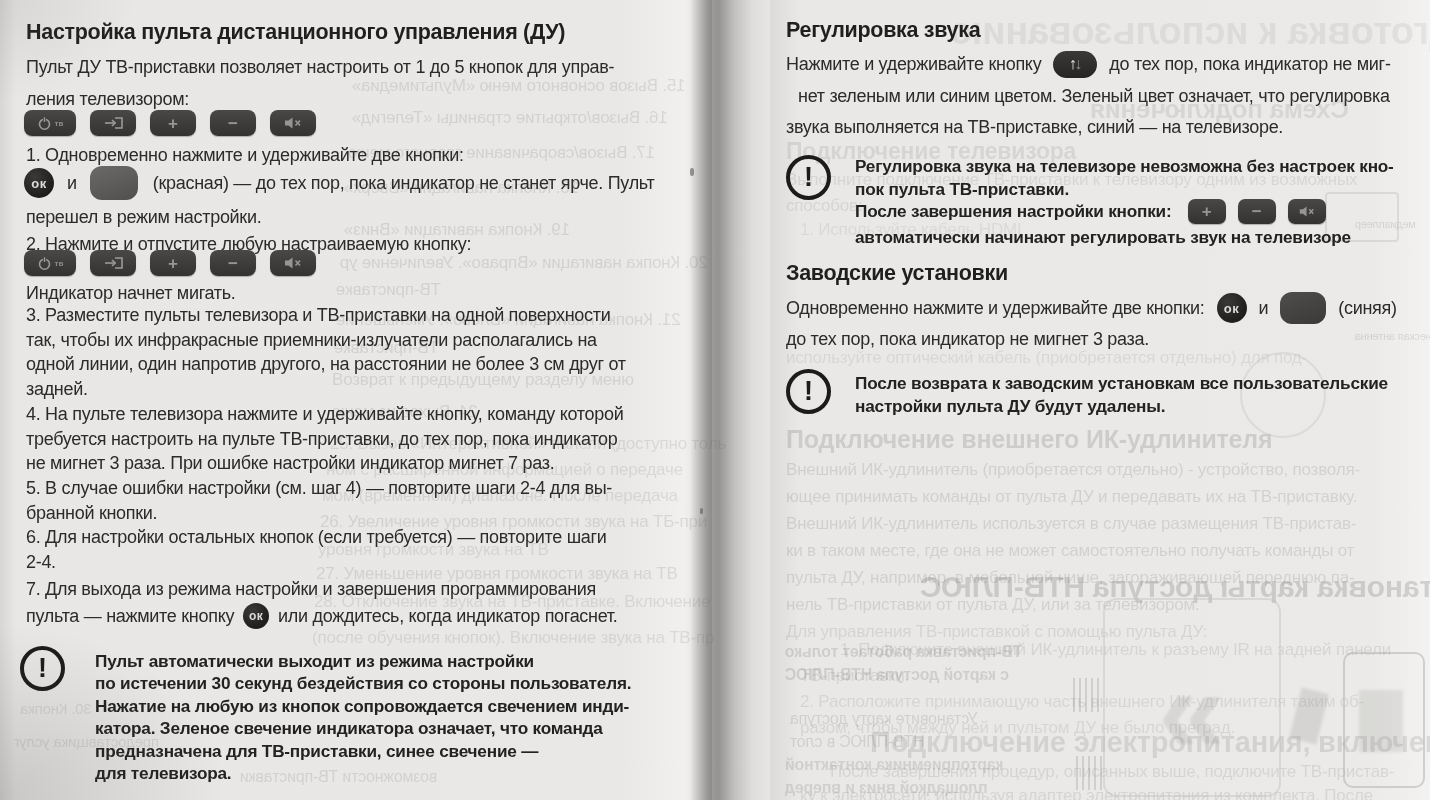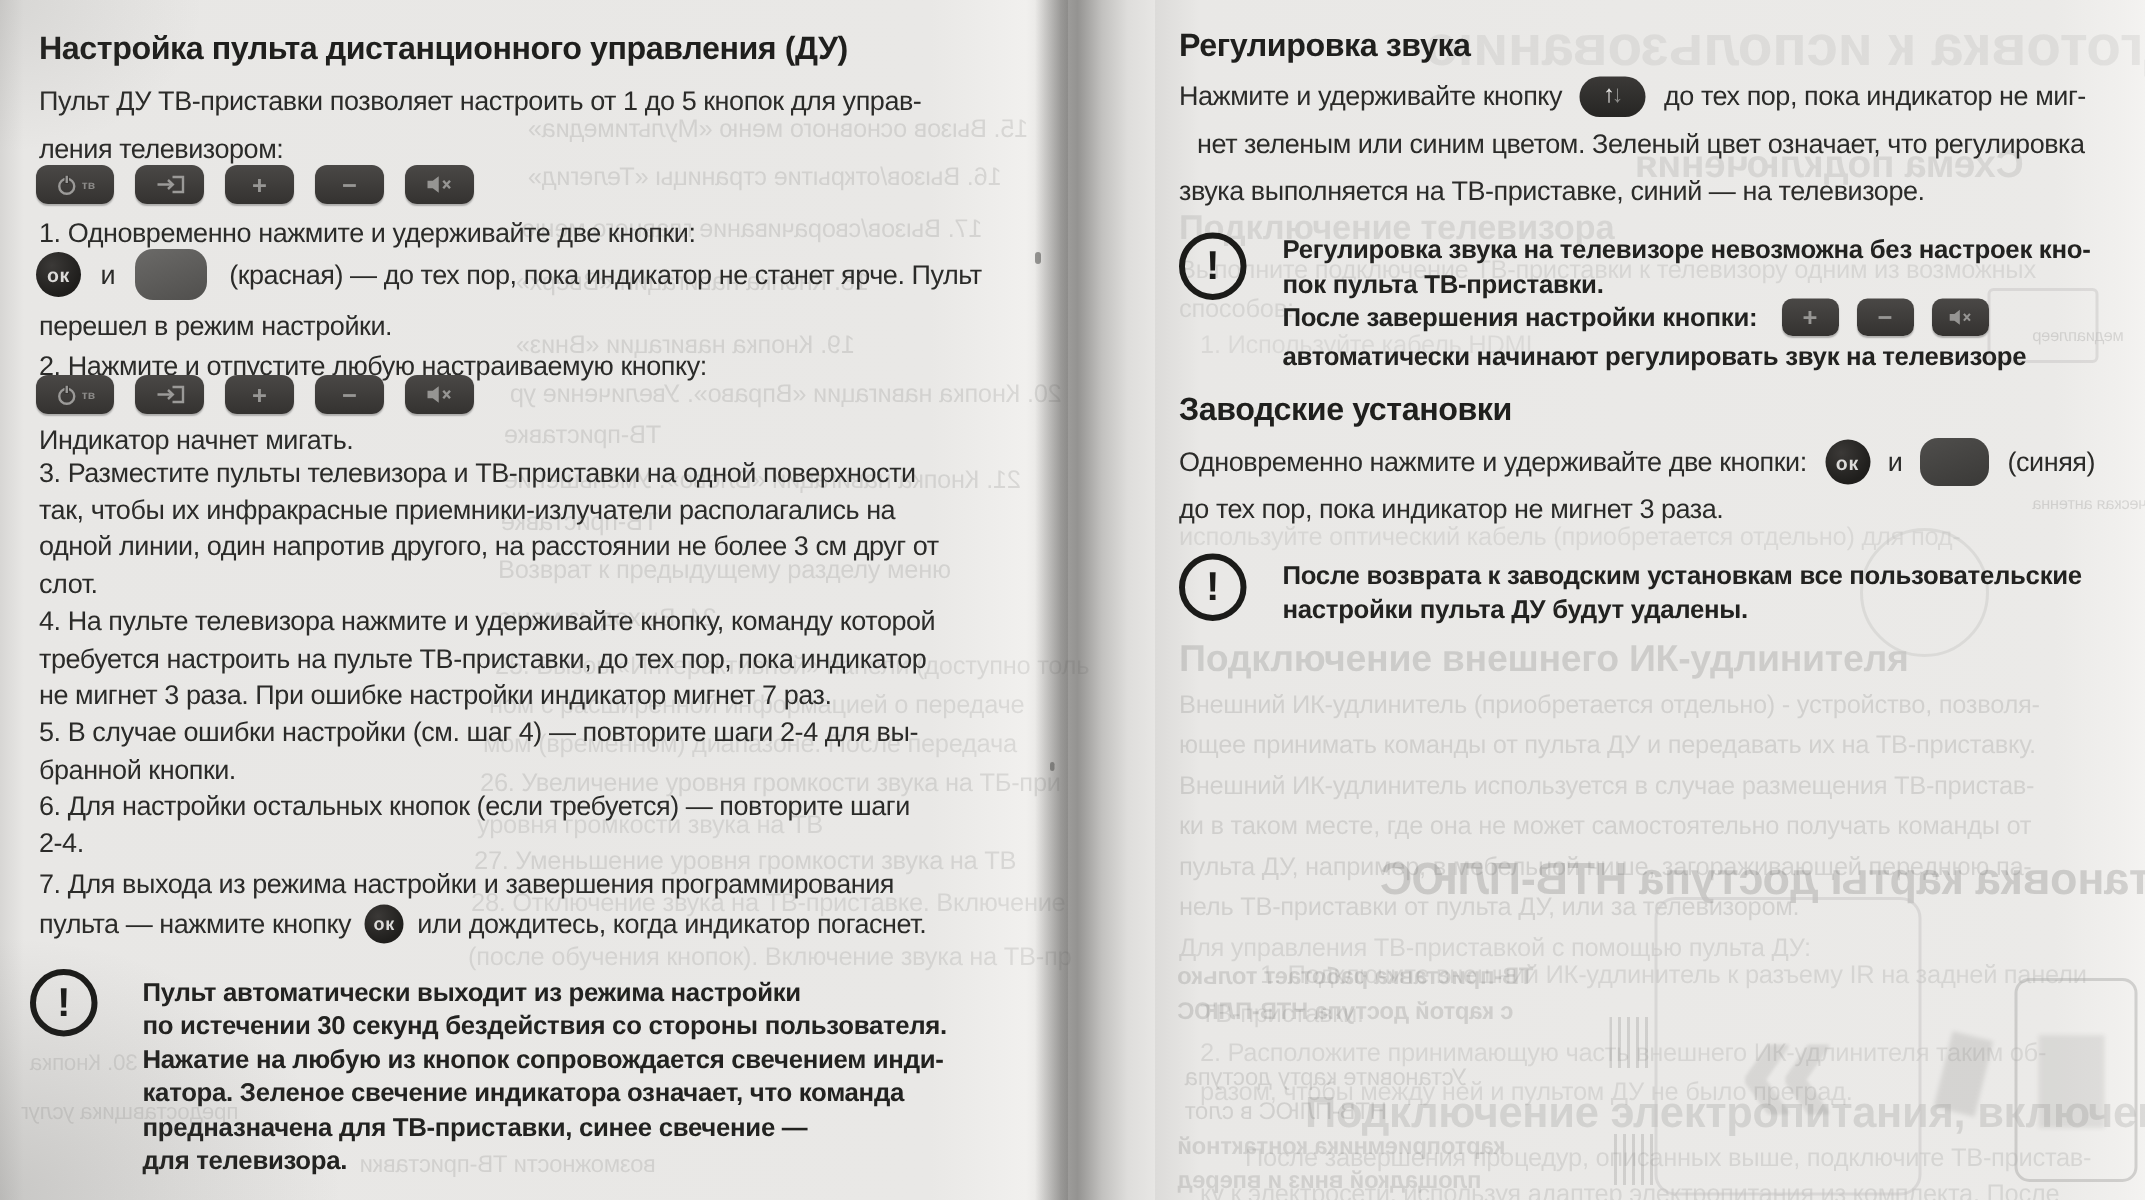--- a/index.html
+++ b/index.html
@@ -168,21 +168,21 @@
           </svg>
       </span>
     </div>
 
     <div class="abs bline" style="left:26px;top:281px;">Индикатор начнет мигать.</div>
 
     <div class="abs" style="left:26px;top:303px;width:676px;">
         <div class="bline">3. Разместите пульты телевизора и ТВ-приставки на одной поверхности</div>
         <div class="bline">так, чтобы их инфракрасные приемники-излучатели располагались на</div>
         <div class="bline">одной линии, один напротив другого, на расстоянии не более 3 см друг от</div>
-        <div class="bline">слот.</div>
+        <div class="bline">задней.</div>
         <div class="bline">4. На пульте телевизора нажмите и удерживайте кнопку, команду которой</div>
         <div class="bline">требуется настроить на пульте ТВ-приставки, до тех пор, пока индикатор</div>
         <div class="bline">не мигнет 3 раза. При ошибке настройки индикатор мигнет 7 раз.</div>
         <div class="bline">5. В случае ошибки настройки (см. шаг 4) — повторите шаги 2-4 для вы-</div>
         <div class="bline">бранной кнопки.</div>
         <div class="bline">6. Для настройки остальных кнопок (если требуется) — повторите шаги</div>
         <div class="bline">2-4.</div>
       </div>
 
     <div class="abs bline" style="left:26px;top:577px;">7. Для выхода из режима настройки и завершения программирования</div>

